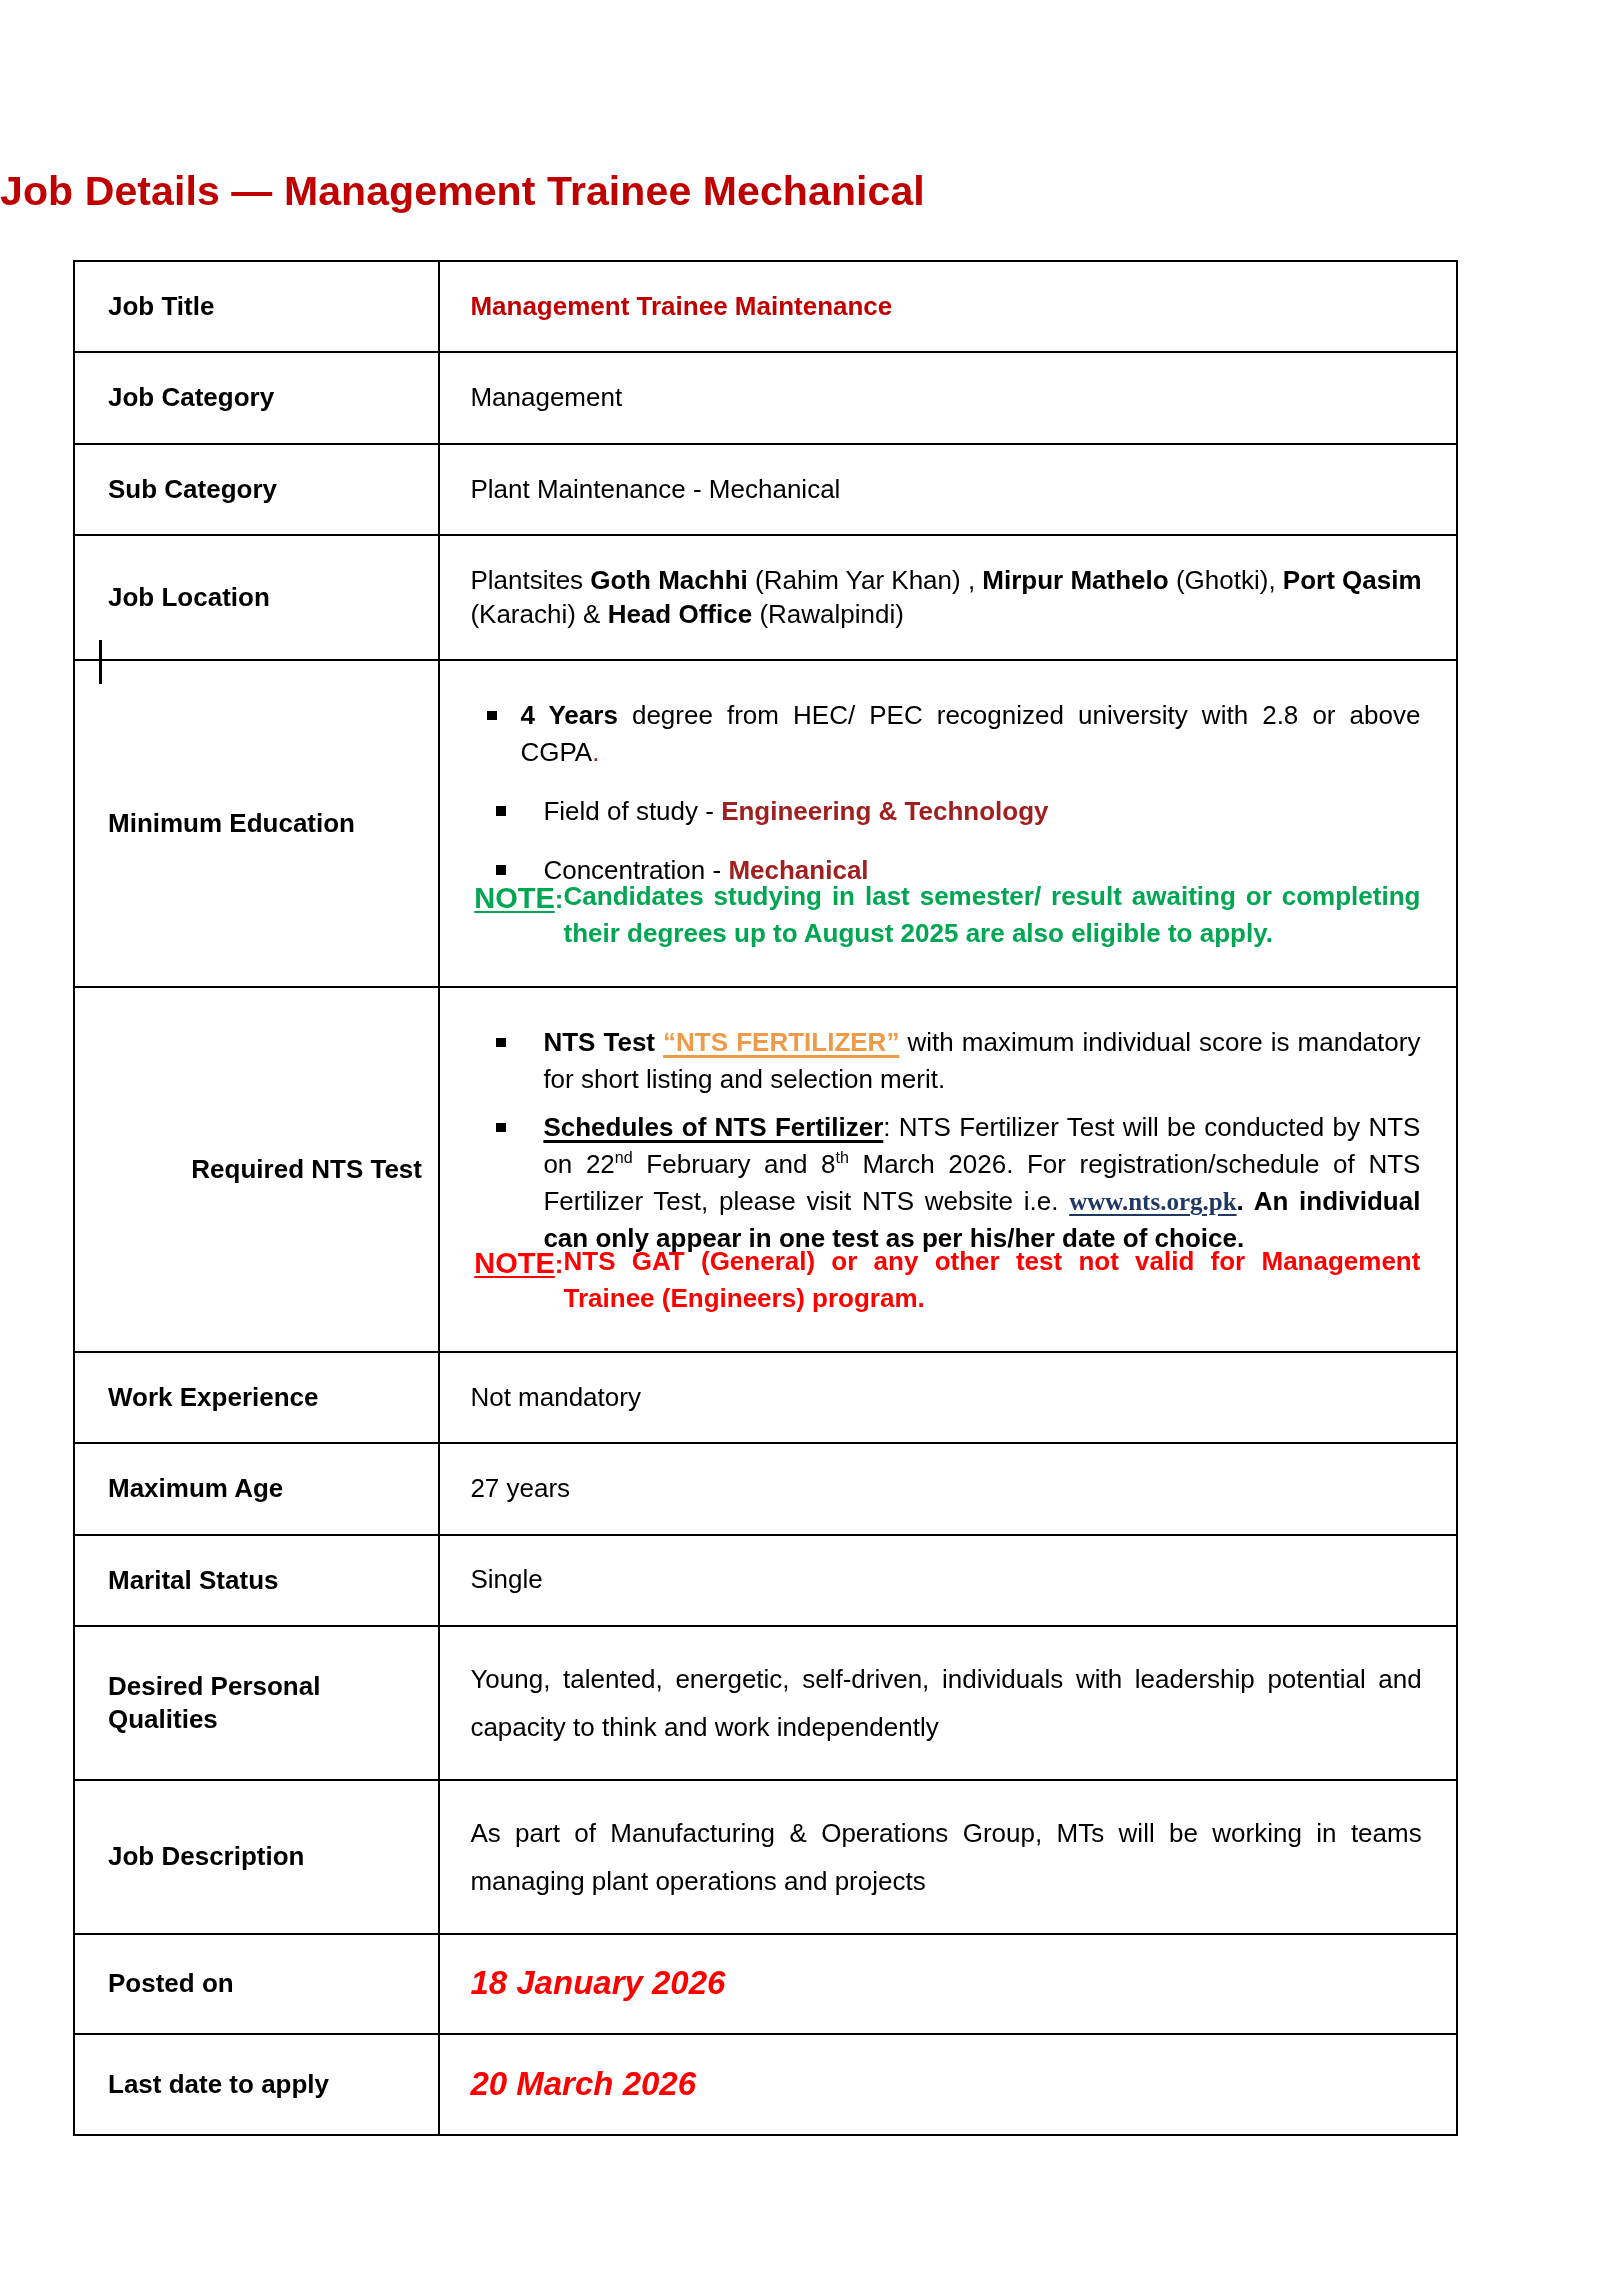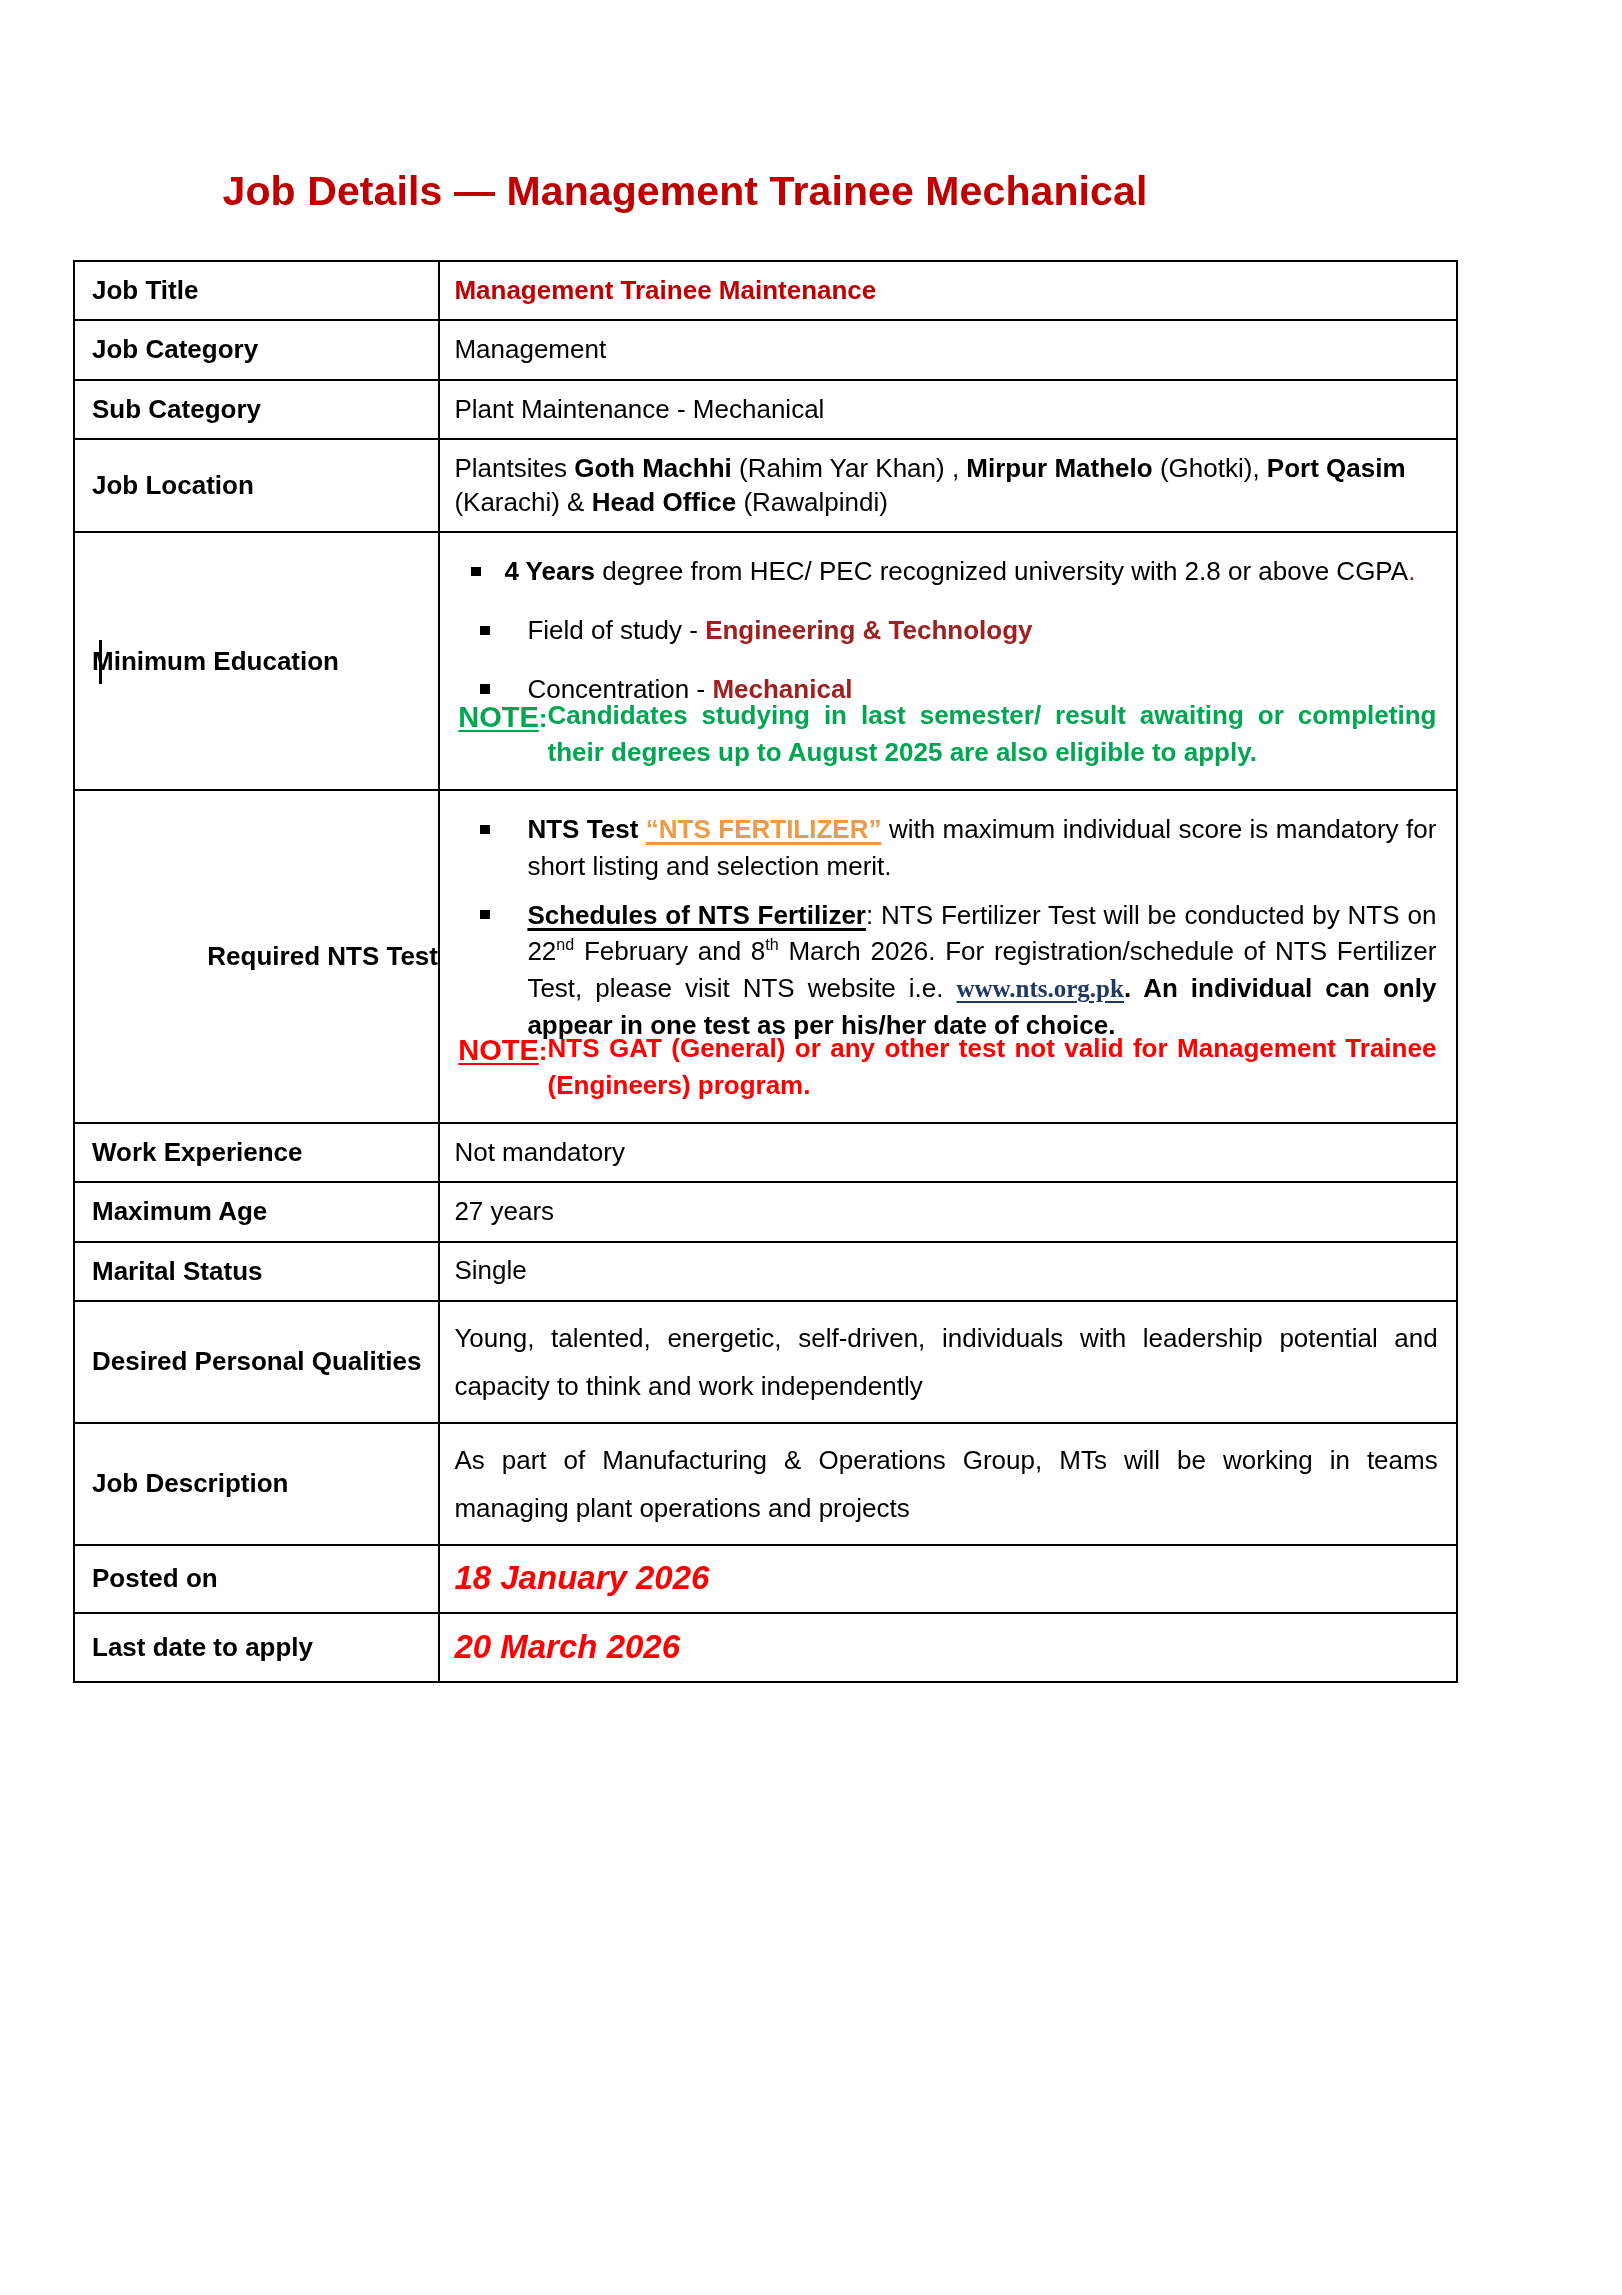--- a/index.html
+++ b/index.html
@@ -23,40 +23,39 @@
     height: 2295px;
     background: #ffffff;
   }
 
   
   .doc-title {
     position: absolute;
     left: 0;
     top: 168px;
     width: 1370px;
-    text-align: center;
     font-size: 41px;
     font-weight: bold;
     color: #C00000;
     letter-spacing: 0.1px;
   }
 
   
   .job-table {
     position: absolute;
     left: 73px;
     top: 260px;
     width: 1383px;
     border-collapse: collapse;
     table-layout: fixed;
   }
   .job-table td {
     border: 2px solid #000000;
     vertical-align: middle;
-    padding: 0;
+    padding: 16px;
     margin-top: 44px;
   }
   .col-label { width: 365px; }
   .col-value { width: 1018px; }
 
   .lbl {
     font-size: 26px;
     font-weight: bold;
     padding: 11.8px 0 11.8px 17px;
     line-height: 1.28;

